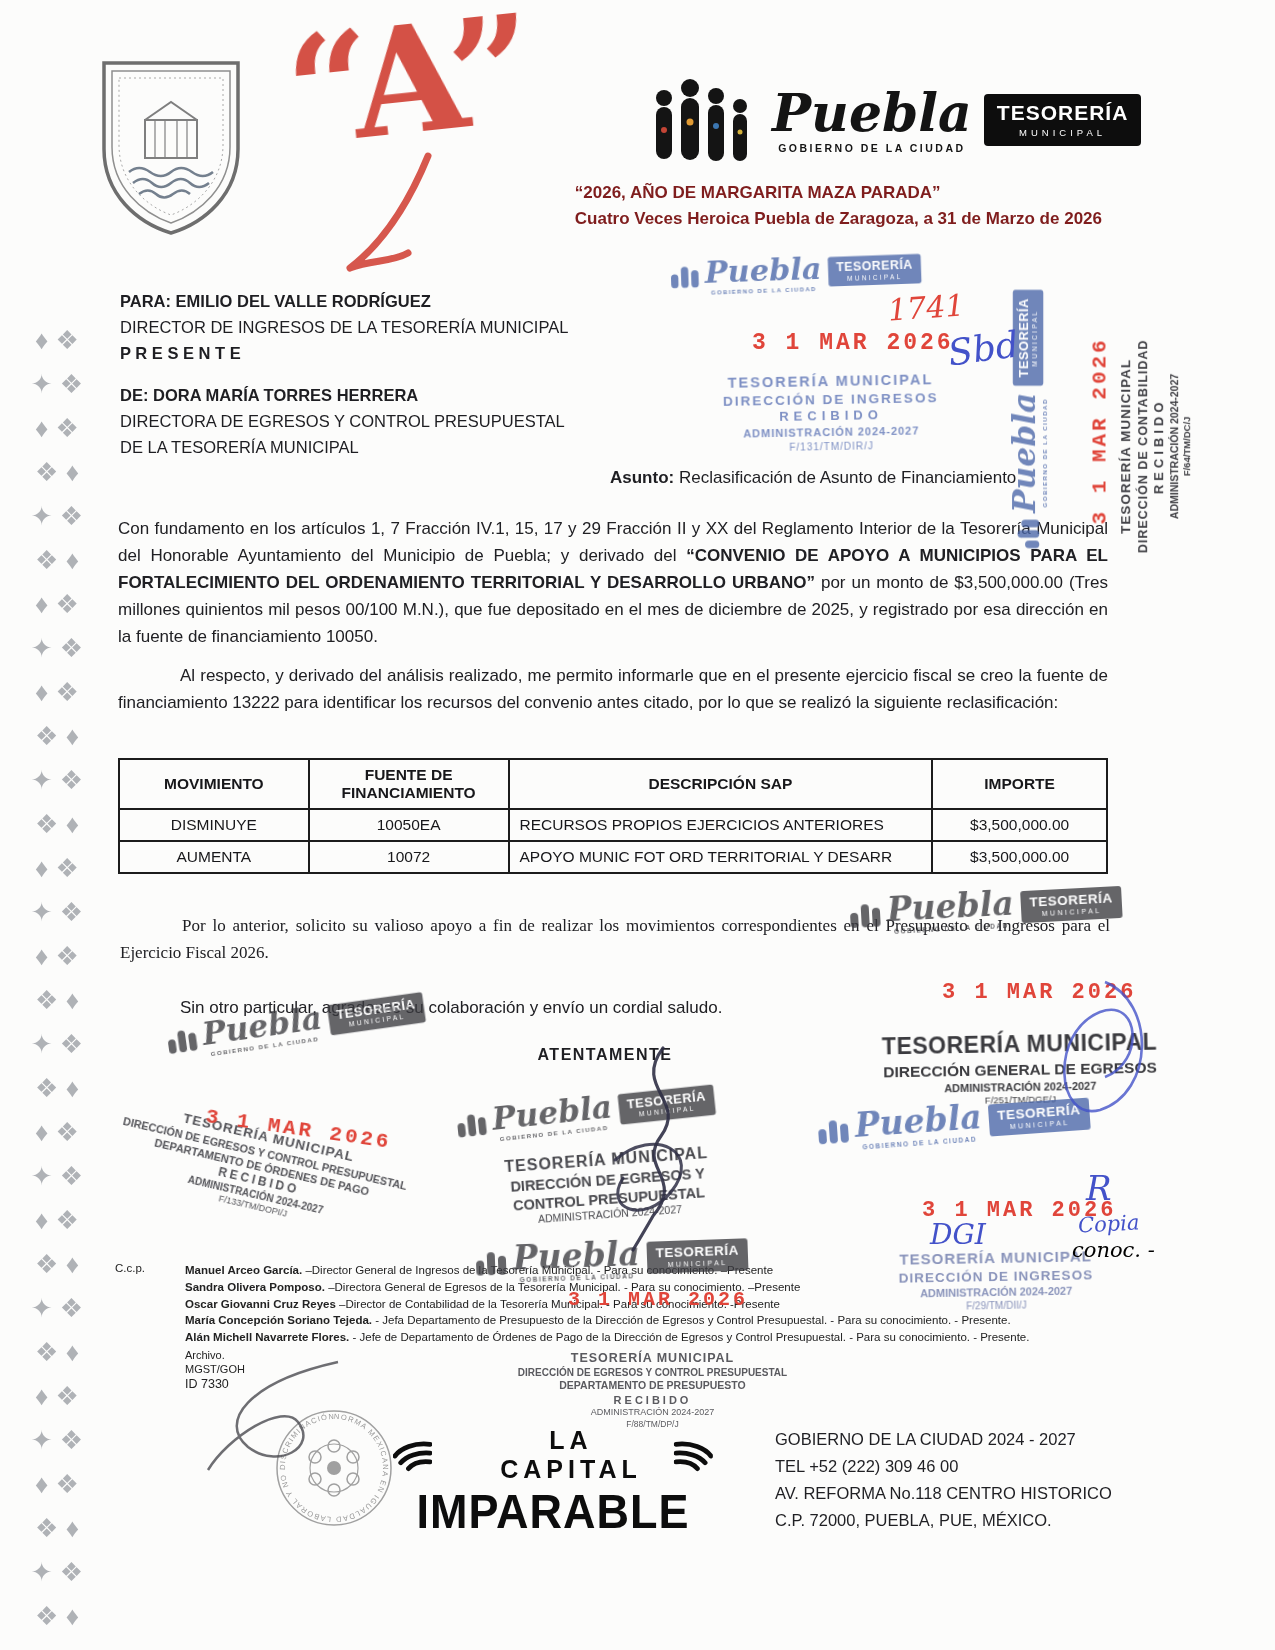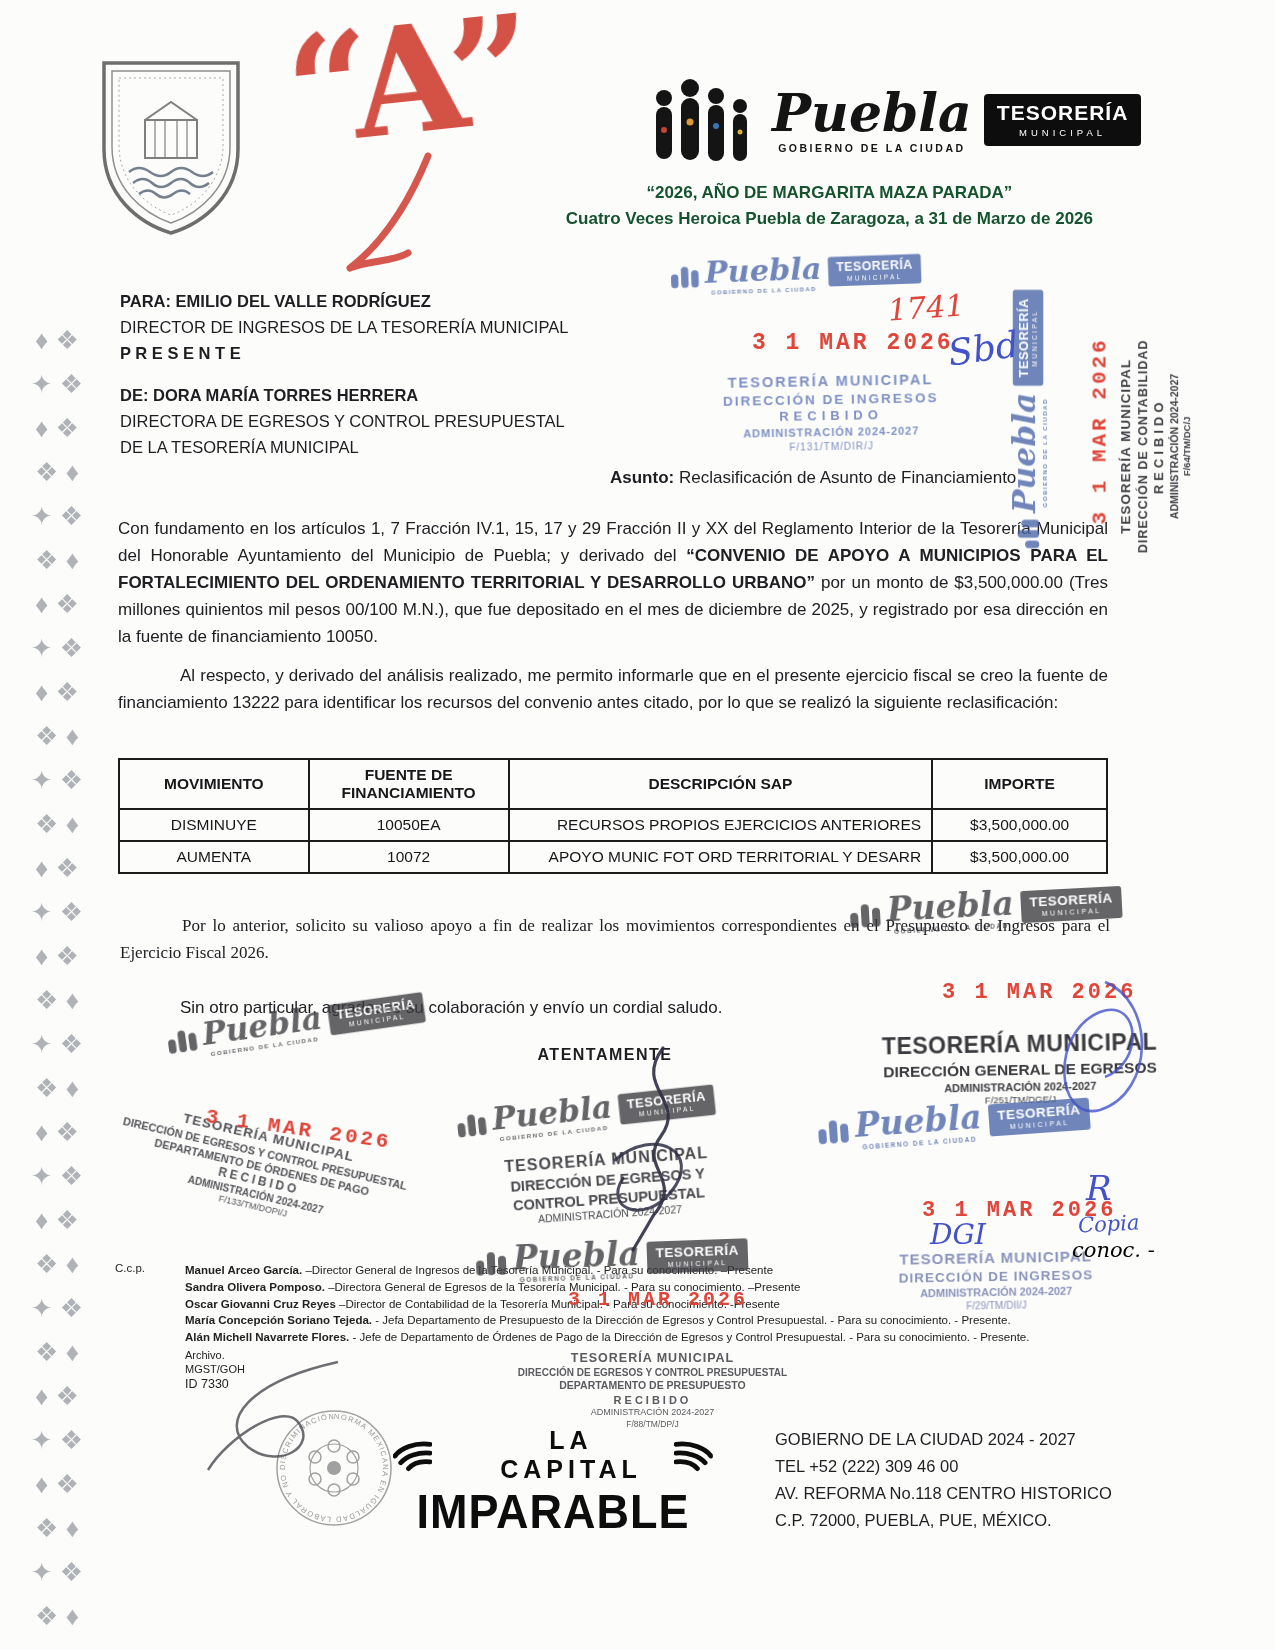--- a/index.html
+++ b/index.html
@@ -43,21 +43,21 @@
   .red-date { position:absolute; color:#e0453a; font-weight:bold; letter-spacing:3px; white-space:nowrap;
     filter:blur(.3px); font-family:"Liberation Mono", monospace; z-index:6; }
   .hand { position:absolute; font-family:"DejaVu Serif", serif; font-style:italic; white-space:nowrap; z-index:7; }
 
   
   .rtable { position:absolute; left:118px; top:758px; width:990px; border-collapse:collapse; font-size:15.5px; color:#17171a; z-index:2; background:rgba(255,255,255,.0); }
   .rtable th, .rtable td { border:2px solid #1c1c1c; padding:6px 10px; text-align:center; }
   .rtable th { font-weight:bold; }
   .rtable th:nth-child(1){ width:190px; } .rtable th:nth-child(2){ width:200px; }
   .rtable th:nth-child(3){ width:425px; } .rtable th:nth-child(4){ width:175px; }
-  .rtable td.c2 { text-align:right; }
+  .rtable td.c2 { text-align:left; }
 
   .ccp-row { white-space:nowrap; }
   .ccp-row b { font-weight:bold; }
 
   .capital { position:absolute; left:393px; top:1426px; width:320px; text-align:center; color:#0d0d0d; z-index:2; }
   .capital .row1 { display:flex; align-items:center; justify-content:center; gap:8px; }
   .capital .lc { font-weight:bold; font-size:25px; letter-spacing:5px;margin-left:36px; }
   .capital .imp { font-weight:bold; font-size:45px; letter-spacing:1px; transform:scaleY(1.08); margin-top:2px; }
 
   svg { display:block; }
@@ -137,21 +137,21 @@
     <span class="wordcol">
       <span class="word">Puebla</span>
       <span class="sub">GOBIERNO DE LA CIUDAD</span>
     </span>
     <span class="tbox">
       <b>TESORERÍA</b>
       <small>MUNICIPAL</small>
     </span>
   </div>
 
-  <div class="abs" style="right:182px; top:180px; text-align:center; font-weight:bold; font-size:17px; line-height:26px; color:#14532d; z-index:2;">
+  <div class="abs" style="right:173px; top:180px; text-align:left; font-weight:bold; font-size:17px; line-height:26px; color:#7f1d1d; z-index:2;">
     <div>“2026, AÑO DE MARGARITA MAZA PARADA”</div>
     <div>Cuatro Veces Heroica Puebla de Zaragoza, a 31 de Marzo de 2026</div>
   </div>
 
   <div class="abs" style="left:120px; top:288px; font-size:16.5px; line-height:26px; z-index:2;">
     <div class="b">PARA: EMILIO DEL VALLE RODRÍGUEZ</div>
     <div>DIRECTOR DE INGRESOS DE LA TESORERÍA MUNICIPAL</div>
     <div class="b">P R E S E N T E</div>
   </div>
 

